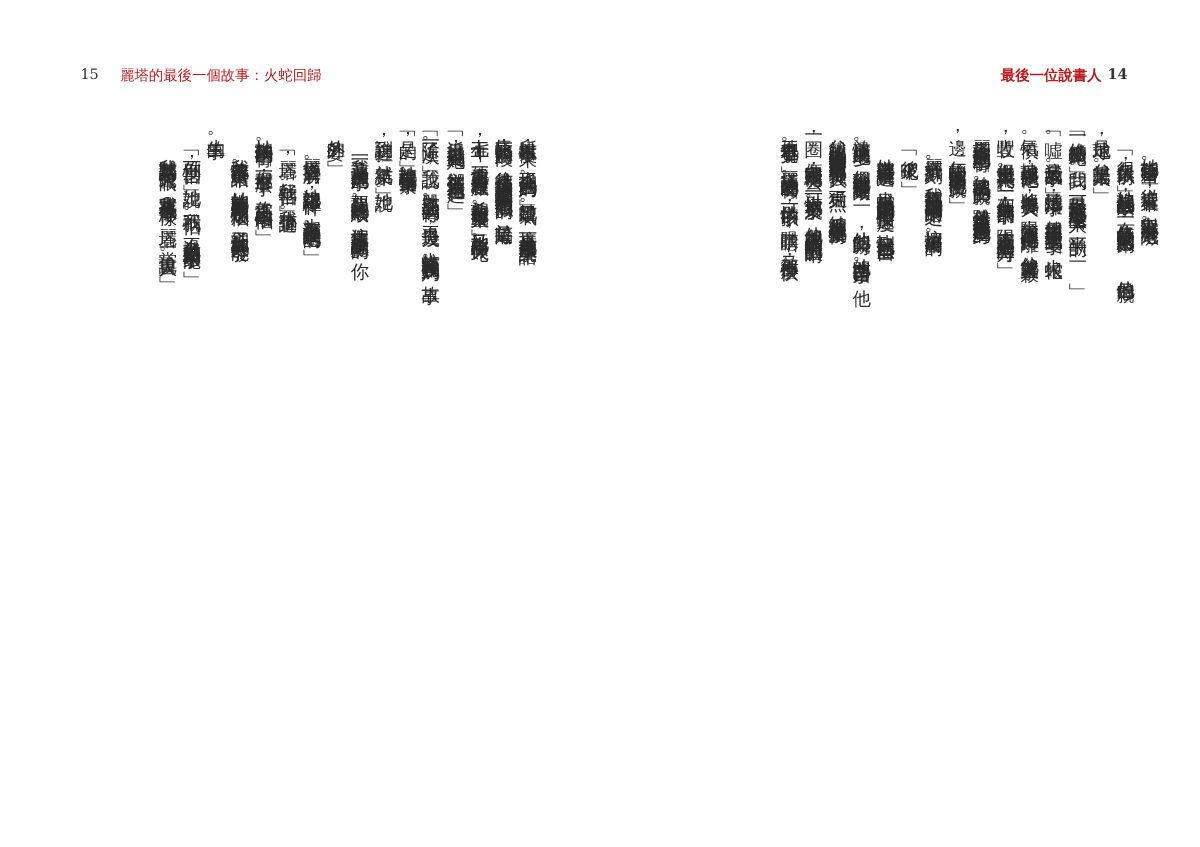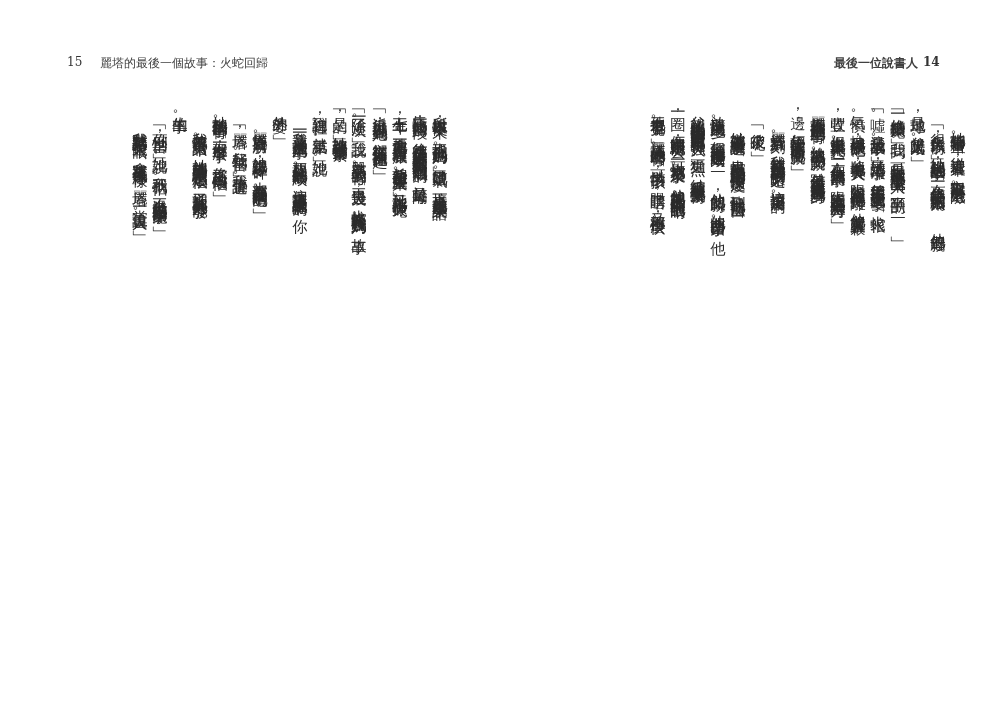--- a/index.html
+++ b/index.html
@@ -3,21 +3,21 @@
 <meta charset="utf-8">
 <style>
   html, body { margin: 0; padding: 0; }
   body {
     width: 1000px; height: 706px; background: #ffffff; position: relative; overflow: hidden;
     font-family: "DejaVu Serif", "Liberation Serif", serif; color: #2a2a2a;
   }
   .page { position: absolute; top: 0; height: 706px; width: 500px; }
   .page.left { left: 0; }
   .page.right { left: 500px; font-weight: bold; }
-  .header { position: absolute; top: 55px; font-size: 12px; color: #404040; white-space: nowrap; }
+  .header { position: absolute; top: 55px; font-size: 12px; color: #b91c1c; white-space: nowrap; }
   .pagenum { position: absolute; top: 55px; font-size: 12px; color: #333; }
   .col {
     position: absolute; top: 0;
     writing-mode: vertical-rl; text-orientation: upright;
     font-size: 15.3px; line-height: 20px; letter-spacing: 1.2px;
     white-space: nowrap; color: #2b2b2b;
   }
 </style>
 </head>
 <body>

